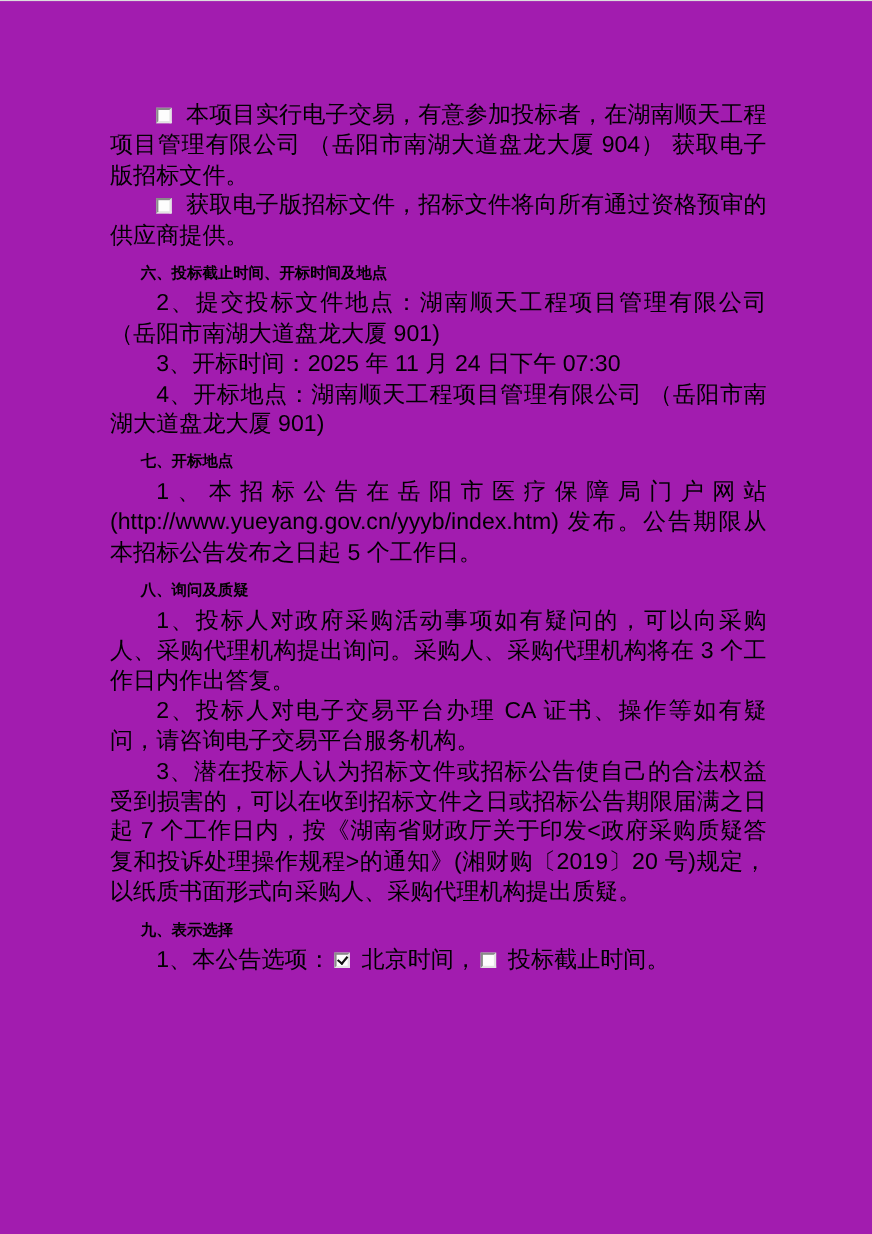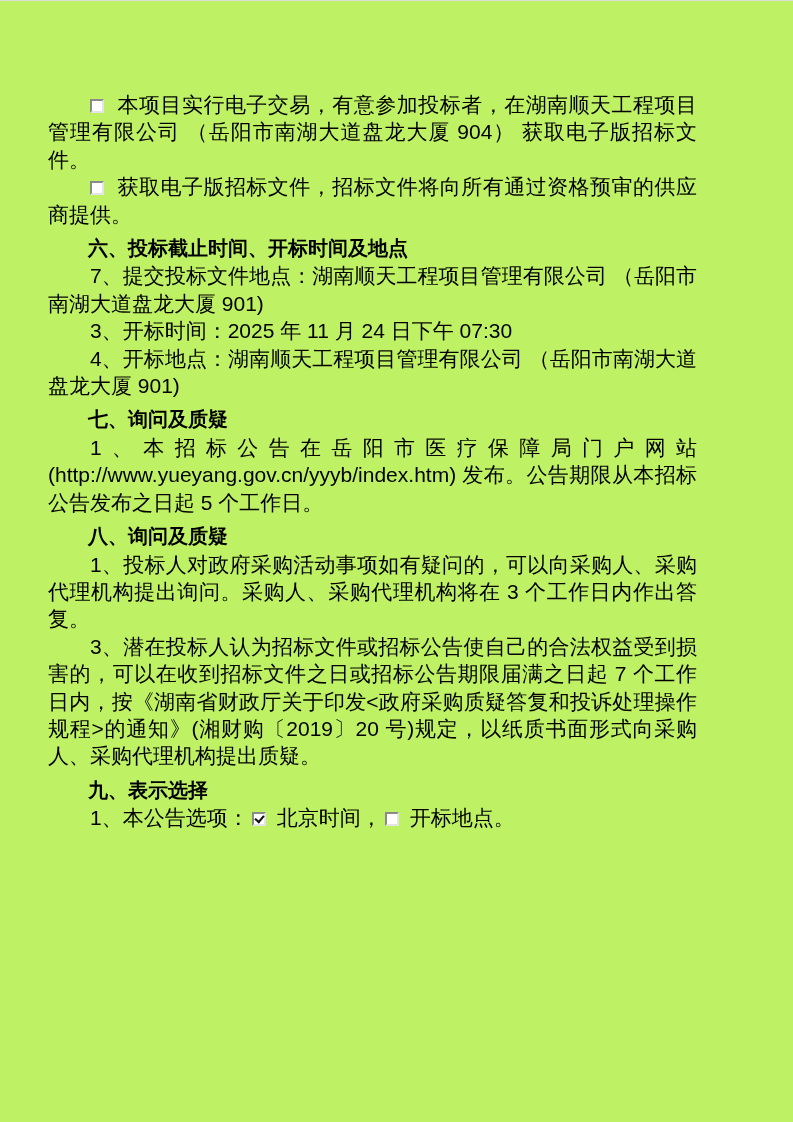--- a/index.html
+++ b/index.html
@@ -5,37 +5,37 @@
   html, body {
     margin: 0;
     padding: 0;
     background: #ffffff;
   }
   .page {
     position: relative;
     width: 793px;
     height: 1122px;
     box-sizing: border-box;
-    background: #bef264;
+    background: #a21caf;
     border-top: 1px solid #dcdcdc;
-    padding: 90px 96px 0 48px;
+    padding: 90px 96px 0 100px;
     overflow: hidden;
     font-family: "Liberation Sans", "DejaVu Sans", sans-serif;
     font-size: 21px;
     line-height: 27.4px;
     color: #000000;
     text-align: justify;
   }
   p.para {
     margin: 0;
     text-indent: 2em;
   }
   h2.sec-heading {
     margin: 7px 0 0 0;
-    font-size: 20px;
+    font-size: 14px;
     line-height: 27.4px;
     font-weight: bold;
     text-indent: 2em;
   }
   
   .checkbox {
     display: inline-block;
     width: 14px;
     height: 14px;
     box-sizing: border-box;
@@ -64,27 +64,28 @@
 </head>
 <body>
 
 <div class="page">
 
   <p class="para"><span class="checkbox cb-lead"></span><span>本项目实行电子交易，有意参加投标者，在湖南顺天工程项目管理有限公司 （岳阳市南湖大道盘龙大厦 904） 获取电子版招标文件。</span></p>
 
   <p class="para"><span class="checkbox cb-lead"></span><span>获取电子版招标文件，招标文件将向所有通过资格预审的供应商提供。</span></p>
 
   <h2 class="sec-heading">六、投标截止时间、开标时间及地点</h2>
-  <p class="para">7、提交投标文件地点：湖南顺天工程项目管理有限公司 （岳阳市南湖大道盘龙大厦 901)</p>
+  <p class="para">2、提交投标文件地点：湖南顺天工程项目管理有限公司 （岳阳市南湖大道盘龙大厦 901)</p>
   <p class="para">3、开标时间：2025 年 11 月 24 日下午 07:30</p>
   <p class="para">4、开标地点：湖南顺天工程项目管理有限公司 （岳阳市南湖大道盘龙大厦 901)</p>
 
-  <h2 class="sec-heading">七、询问及质疑</h2>
+  <h2 class="sec-heading">七、开标地点</h2>
   <p class="para">1、本招标公告在岳阳市医疗保障局门户网站 (http://www.yueyang.gov.cn/yyyb/index.htm) 发布。公告期限从本招标公告发布之日起 5 个工作日。</p>
 
   <h2 class="sec-heading">八、询问及质疑</h2>
   <p class="para">1、投标人对政府采购活动事项如有疑问的，可以向采购人、采购代理机构提出询问。采购人、采购代理机构将在 3 个工作日内作出答复。</p>
+  <p class="para">2、投标人对电子交易平台办理 CA 证书、操作等如有疑问，请咨询电子交易平台服务机构。</p>
   <p class="para">3、潜在投标人认为招标文件或招标公告使自己的合法权益受到损害的，可以在收到招标文件之日或招标公告期限届满之日起 7 个工作日内，按《湖南省财政厅关于印发&lt;政府采购质疑答复和投诉处理操作规程&gt;的通知》(湘财购〔2019〕20 号)规定，以纸质书面形式向采购人、采购代理机构提出质疑。</p>
 
   <h2 class="sec-heading">九、表示选择</h2>
-  <p class="para"><span>1、本公告选项：</span><span class="checkbox checked cb-inline"></span><span>北京时间，</span><span class="checkbox cb-inline"></span><span>开标地点。</span></p>
+  <p class="para"><span>1、本公告选项：</span><span class="checkbox checked cb-inline"></span><span>北京时间，</span><span class="checkbox cb-inline"></span><span>投标截止时间。</span></p>
 
 </div>
 
 </body></html>

